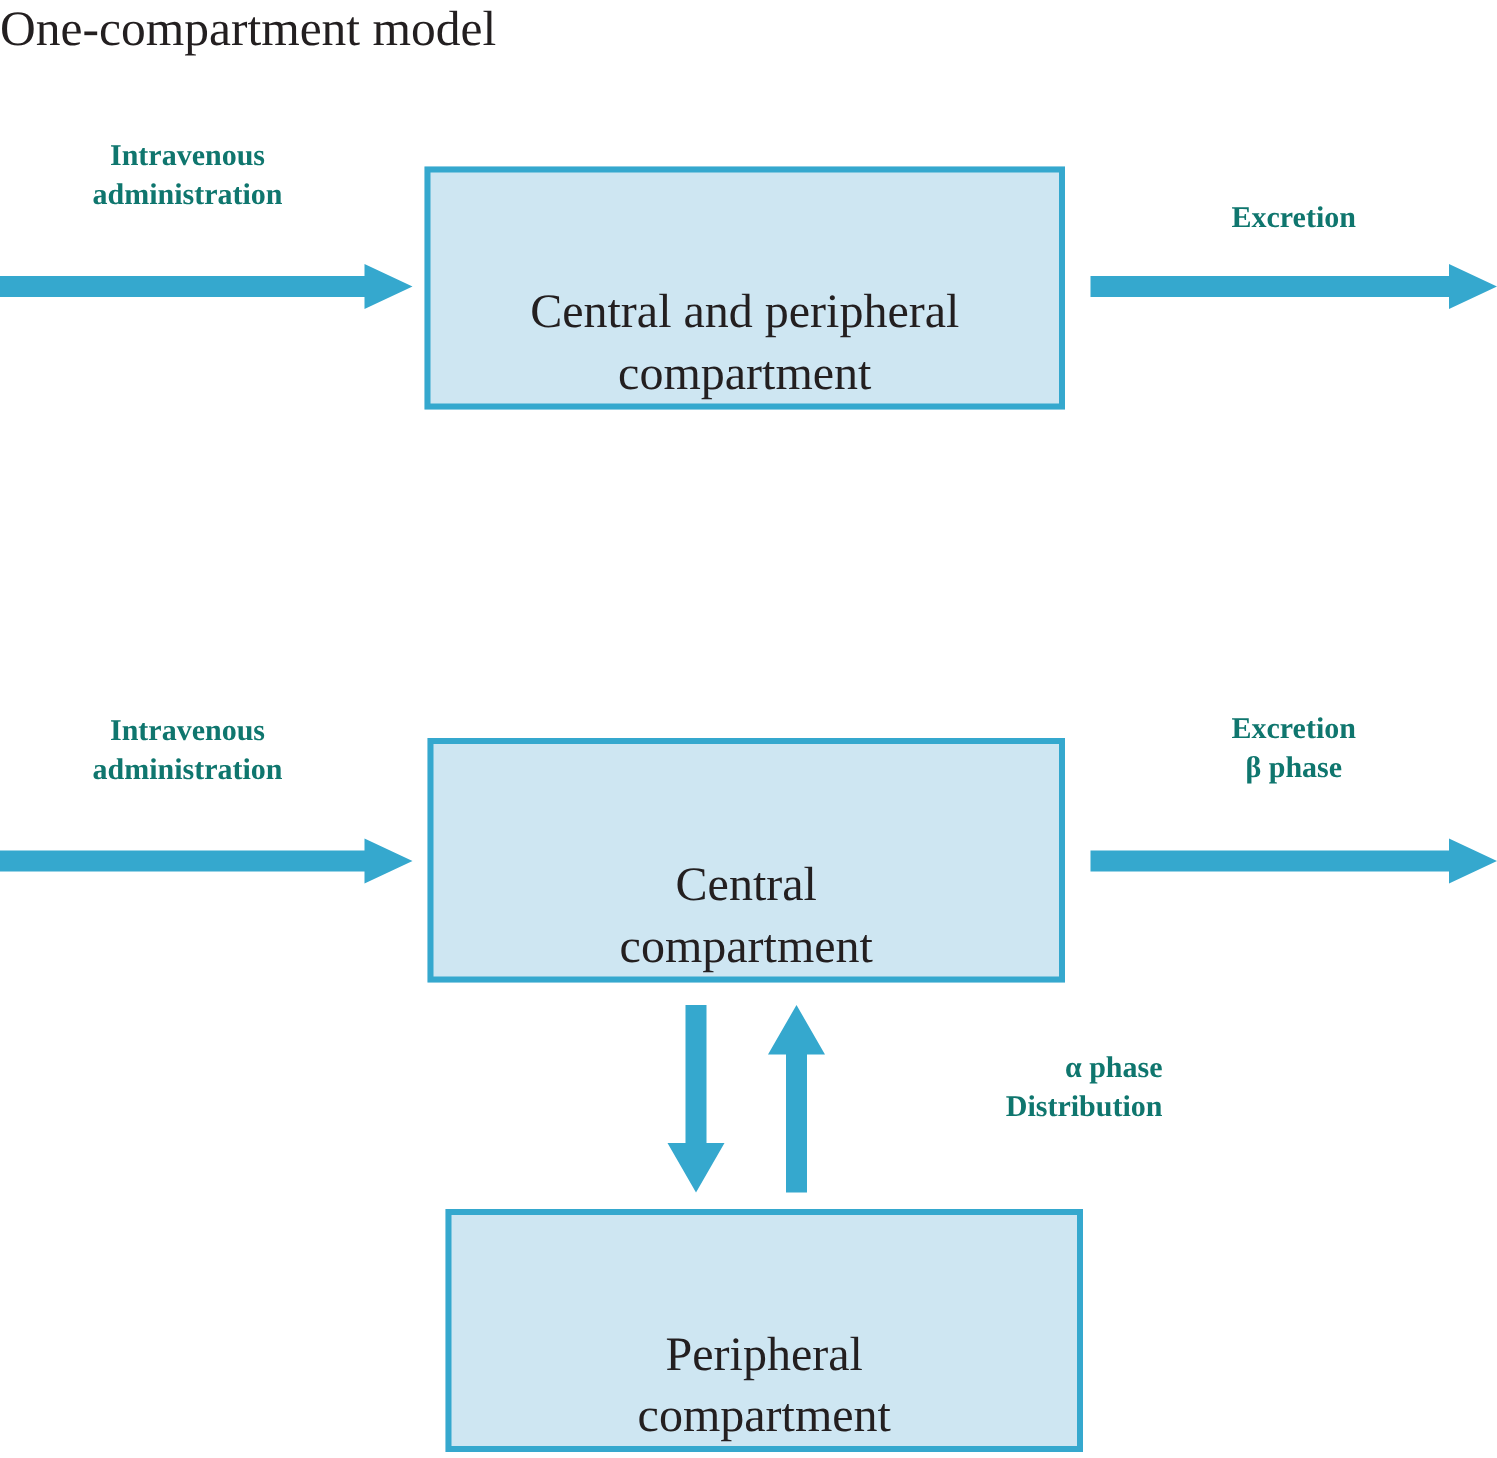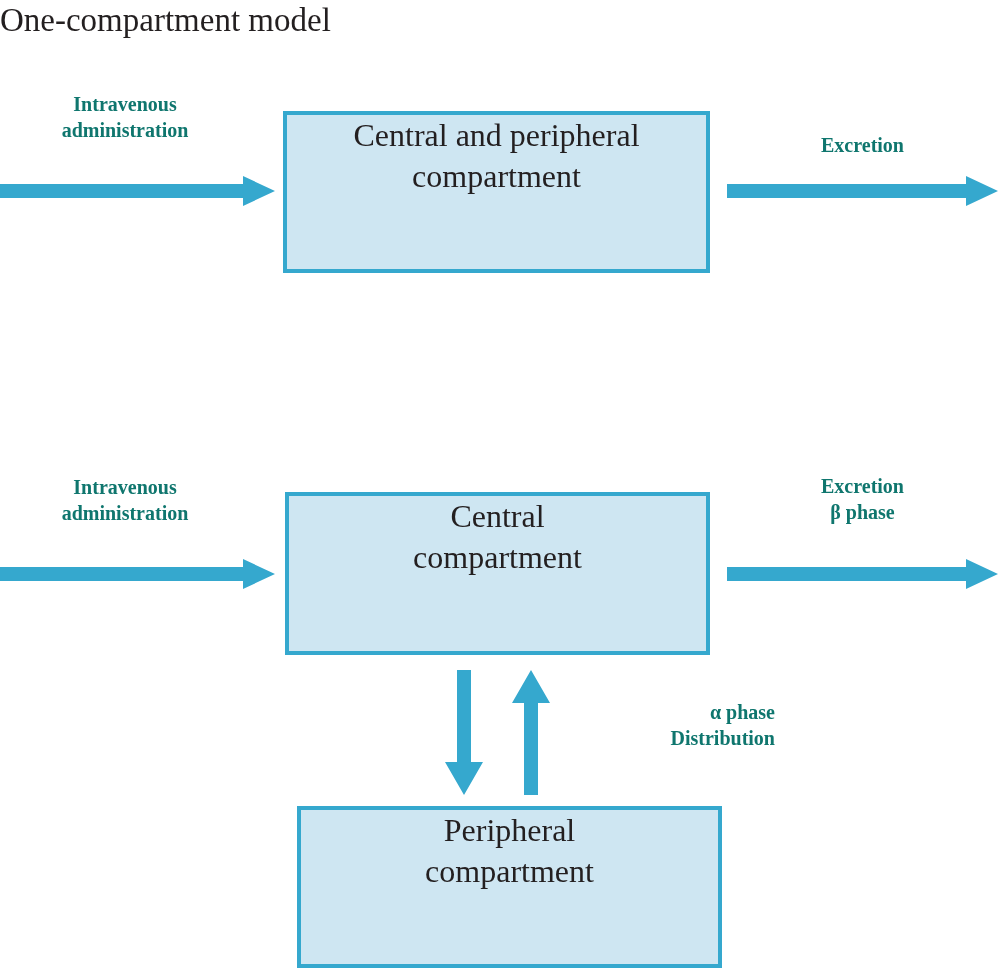--- a/index.html
+++ b/index.html
@@ -24,21 +24,21 @@
     line-height: 1;
     color: #231f20;
     white-space: nowrap;
   }
   .box {
     position: absolute;
     box-sizing: border-box;
     background: #cee6f2;
     border: 4px solid #35a8ce;
     display: flex;
-    align-items: flex-start;
+    align-items: flex-end;
     justify-content: center;
   }
   .box-label {
     font-size: 32px;
     line-height: 1.28;
     text-align: center;
     color: #231f20;
     padding: 0 8px;
   }
   .label {

